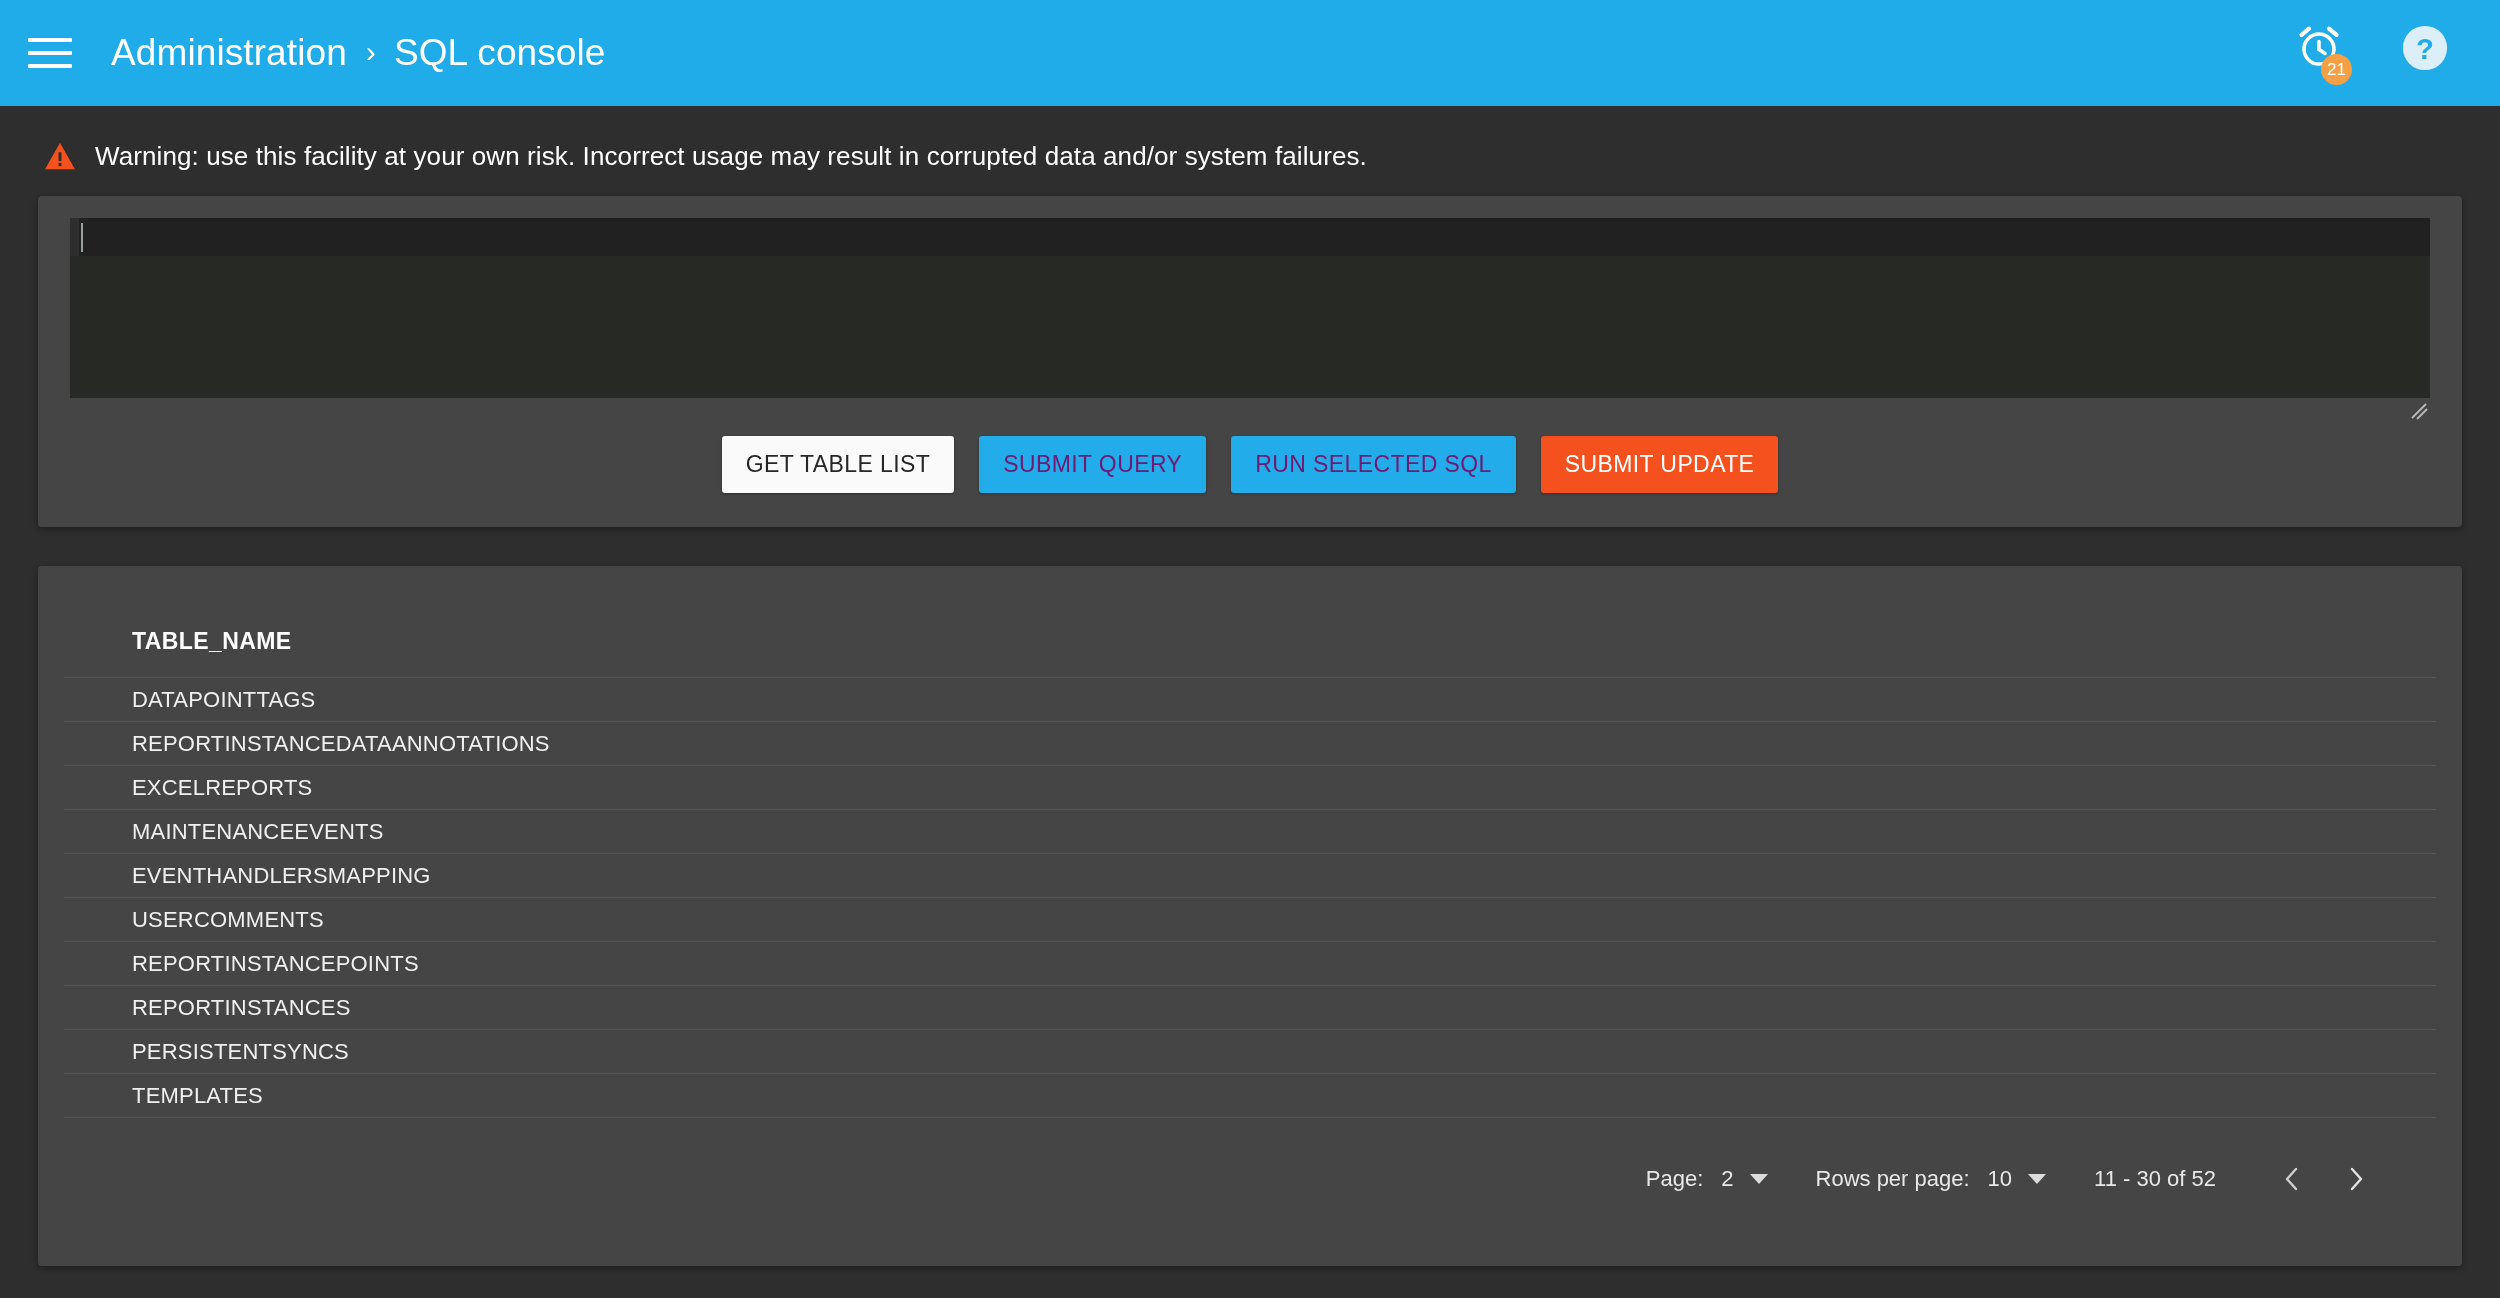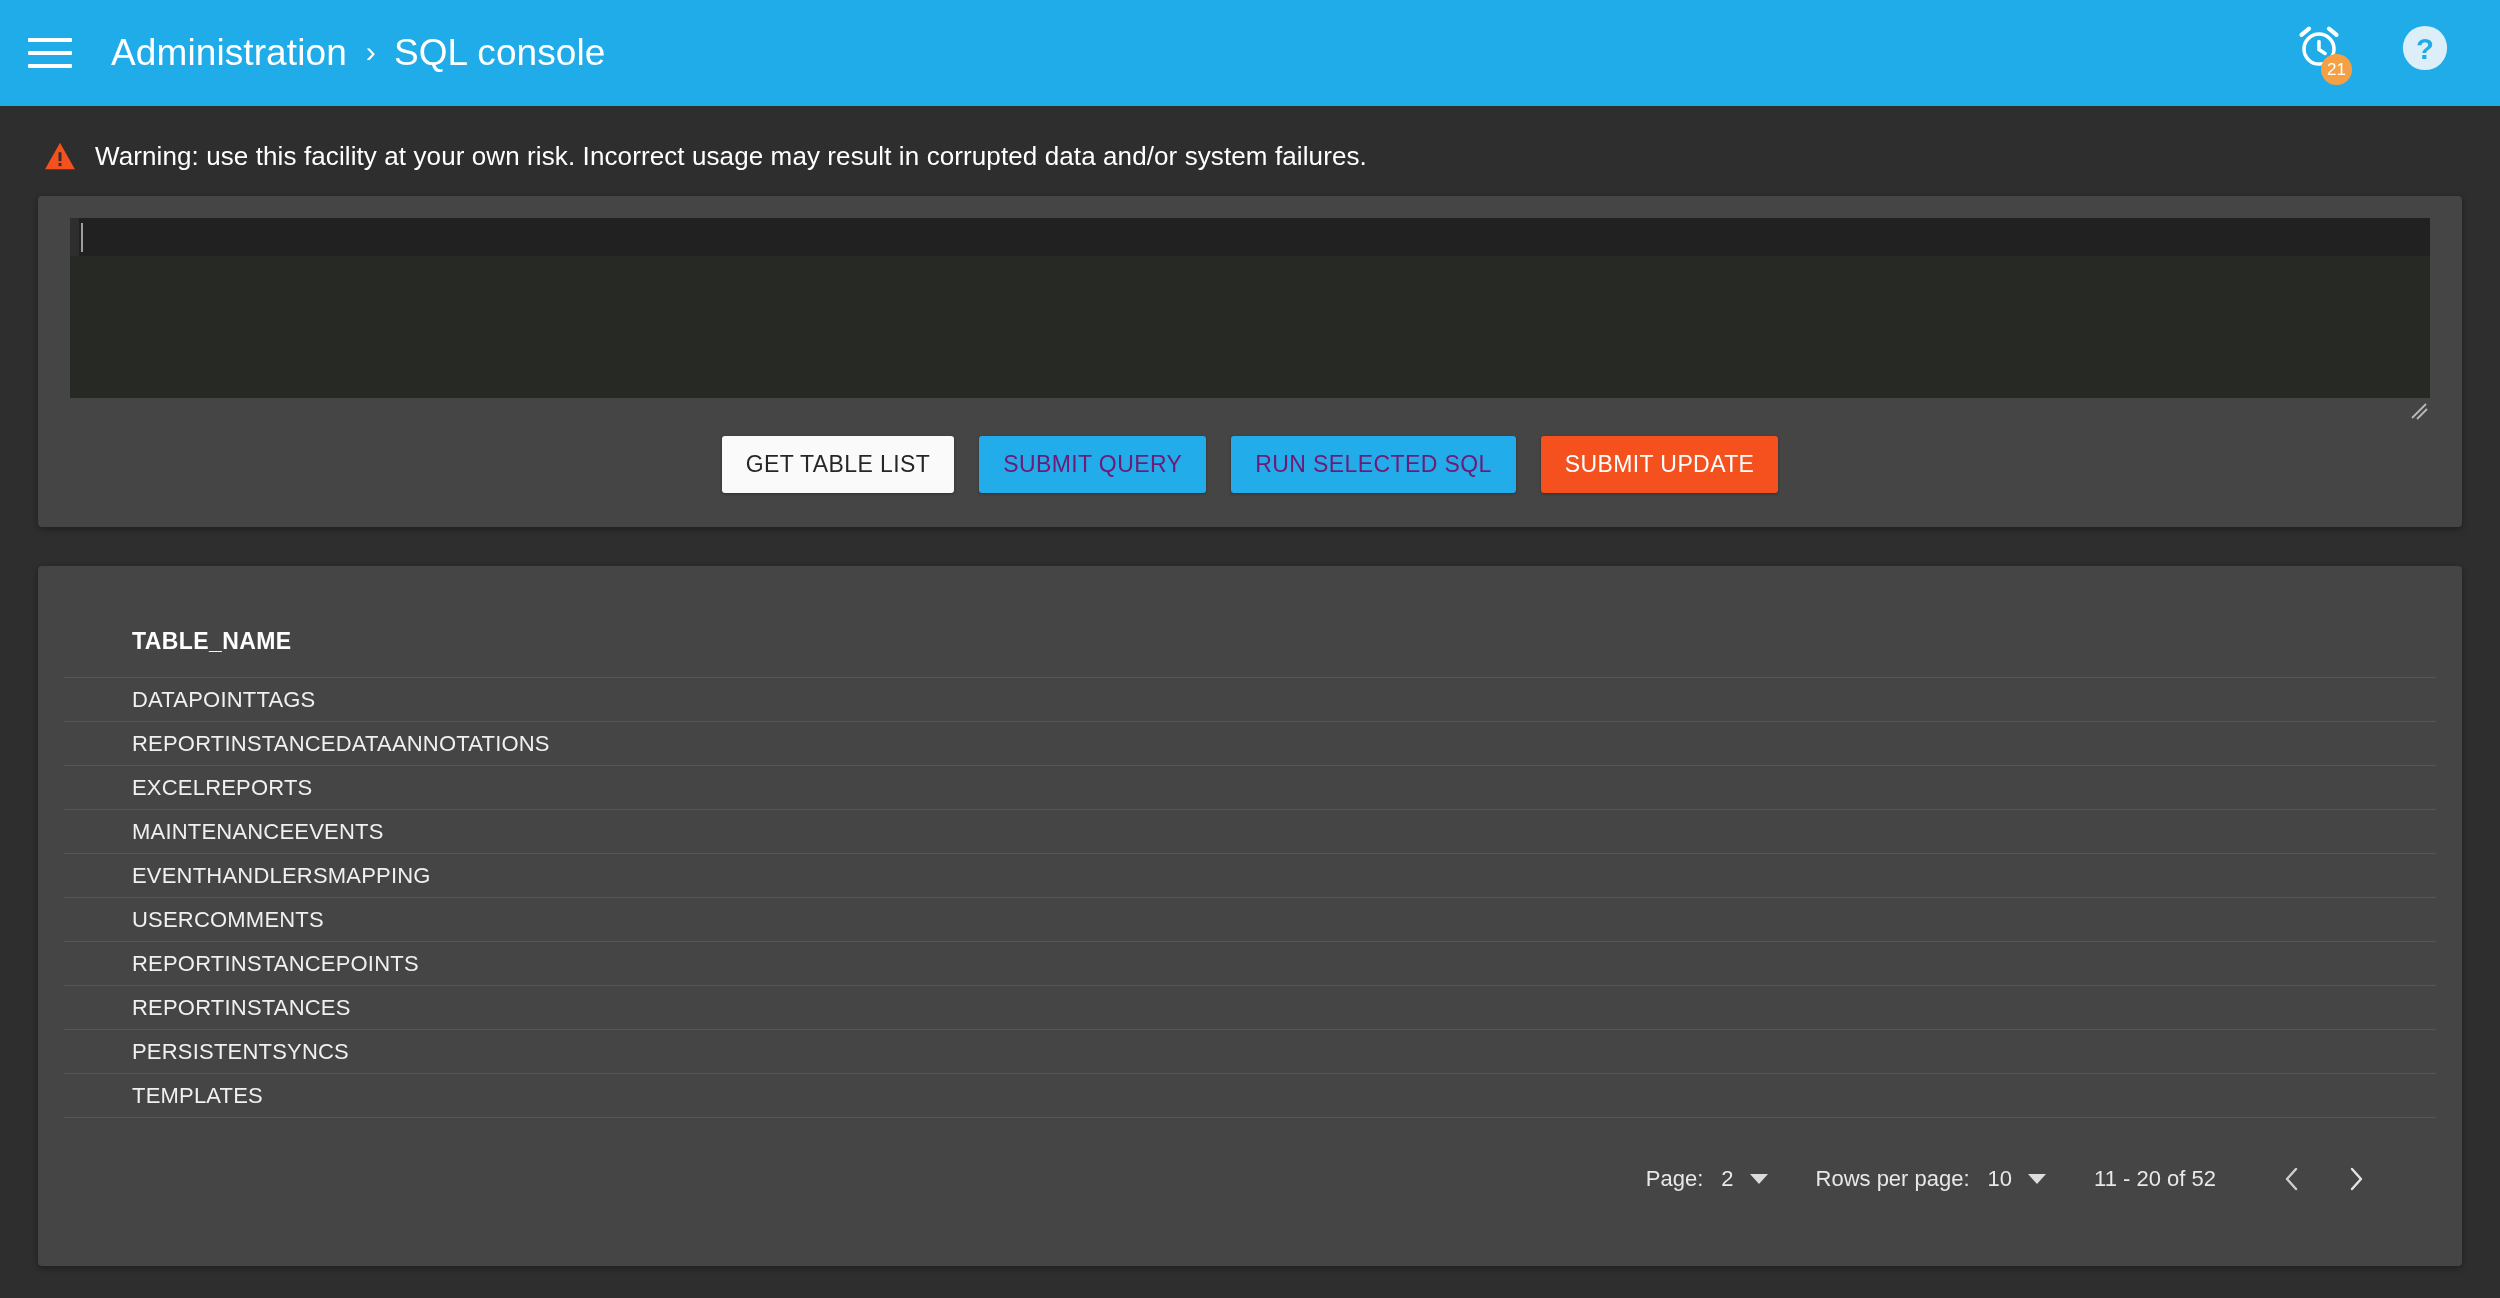--- a/index.html
+++ b/index.html
@@ -374,21 +374,21 @@
           <span>2</span>
           <i class="caret-down"></i>
         </span>
 
         <span class="pg-label">Rows per page:</span>
         <span class="pg-select">
           <span>10</span>
           <i class="caret-down"></i>
         </span>
 
-        <span class="pg-range">11 - 20 of 52</span>
+        <span class="pg-range">11 - 30 of 52</span>
 
         <span class="pg-nav">
           <span class="nav-btn">
             <svg width="24" height="30" viewBox="0 0 24 30">
               <path d="M16 5 L7 15 L16 25" fill="none" stroke="#cfcfcf" stroke-width="2.4" stroke-linecap="round" stroke-linejoin="round"></path>
             </svg>
           </span>
           <span class="nav-btn">
             <svg width="24" height="30" viewBox="0 0 24 30">
               <path d="M8 5 L17 15 L8 25" fill="none" stroke="#e4e4e4" stroke-width="2.4" stroke-linecap="round" stroke-linejoin="round"></path>

